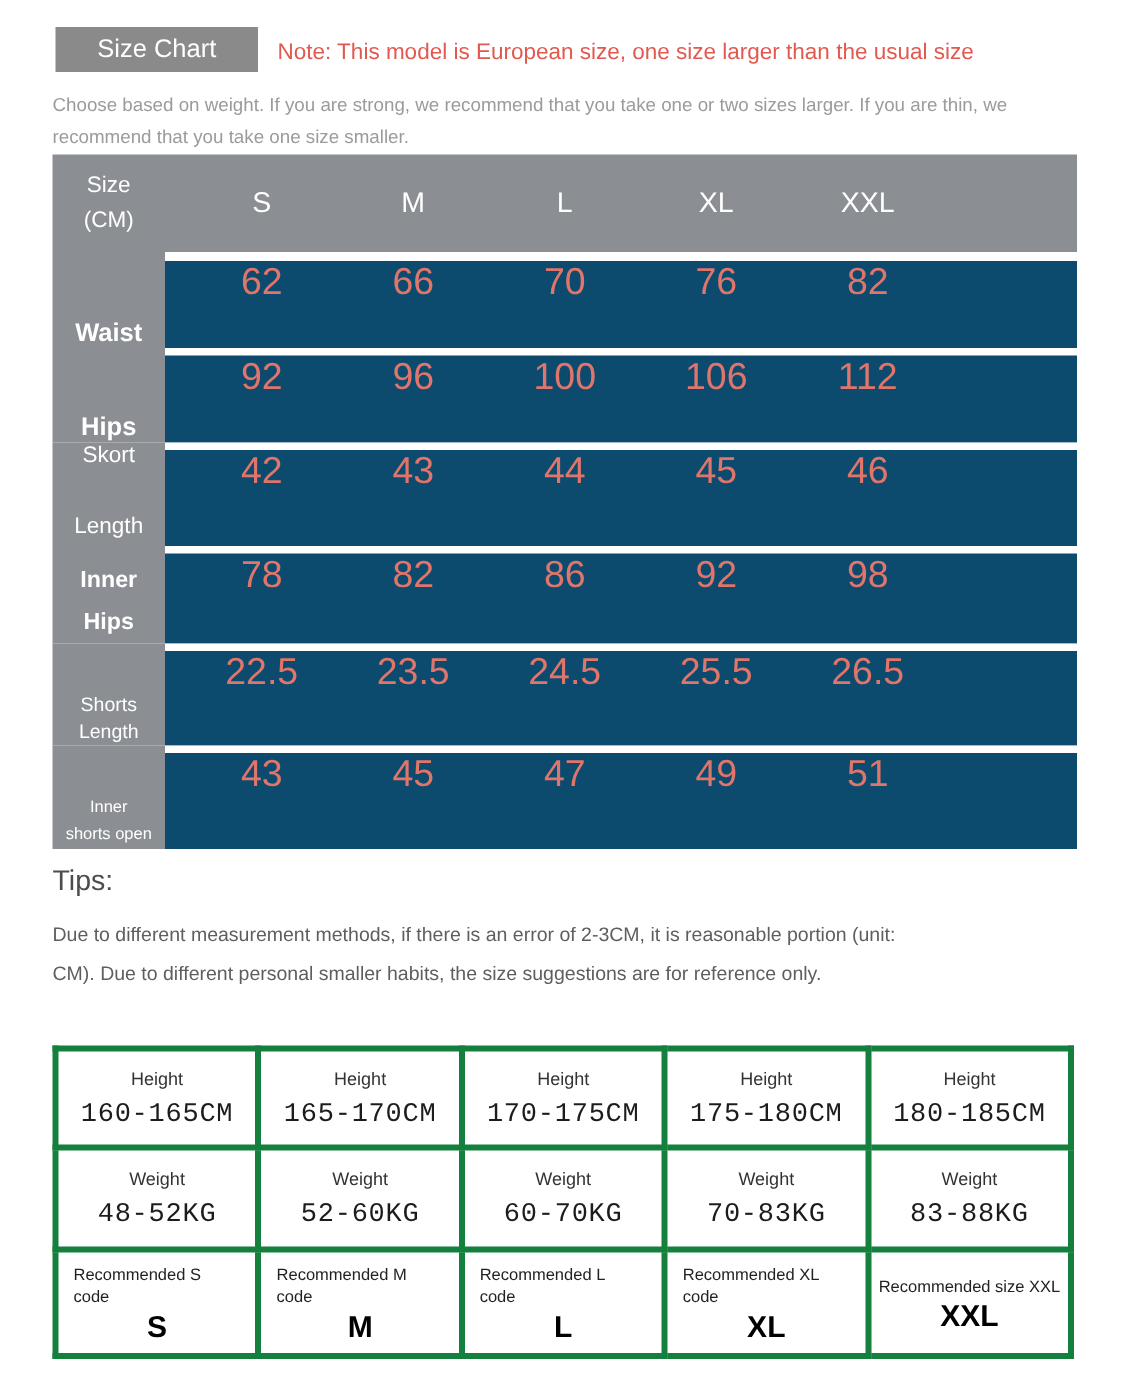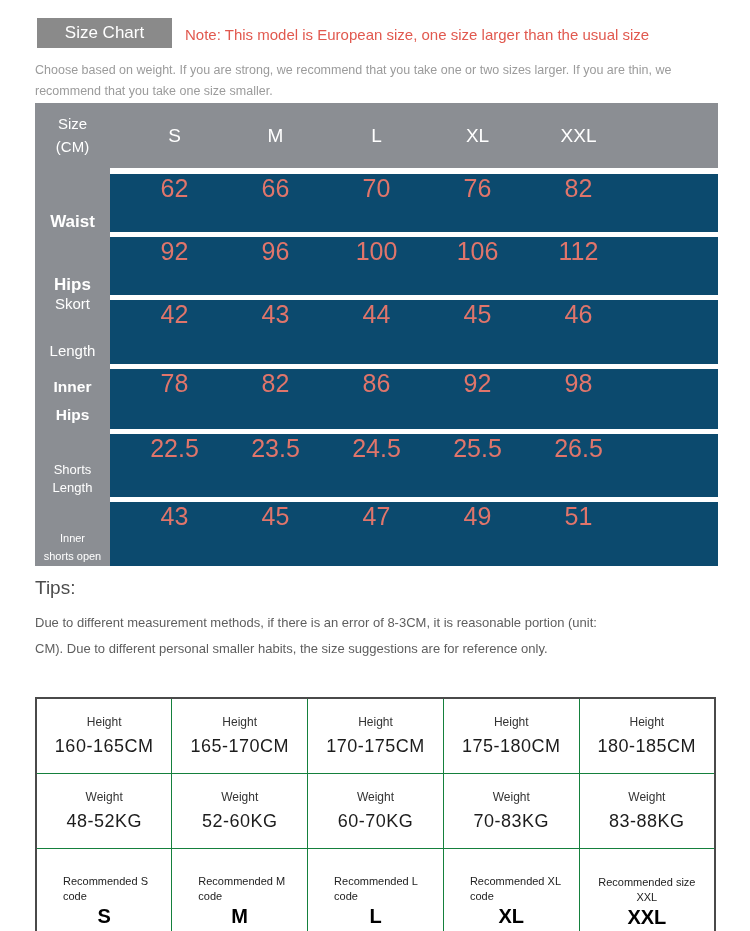--- a/index.html
+++ b/index.html
@@ -42,24 +42,24 @@
   .st-label span{display:block;}
 
   
   .tips-heading{position:absolute;left:35px;top:577px;color:#4d4d4d;font-size:19px;}
   .tips-text{position:absolute;left:35px;top:610px;width:690px;color:#5e5e5e;
       font-size:13px;line-height:26px;}
 
   
   .rec-table{position:absolute;left:35px;top:697px;width:681px;border-collapse:collapse;
       table-layout:fixed;border:2px solid #4a4a4a;}
-  .rec-table td{border:1px solid #15803d;text-align:center;vertical-align:middle;padding:16px;}
+  .rec-table td{border:4px solid #15803d;text-align:center;vertical-align:middle;padding:0;}
   .rec-table tr.r1{height:66px;} .rec-table tr.r2{height:68px;} .rec-table tr.r3{height:52px;}
   .cell-small{font-size:12px;color:#333;margin-bottom:7px;}
-  .cell-big{font-size:18px;color:#1c1c1c;letter-spacing:0.5px;}
+  .cell-big{font-size:18px;color:#1c1c1c;letter-spacing:0.5px;font-family:Liberation Mono, monospace;}
   .rec-small{font-size:11px;color:#222;text-align:left;padding:8px 2px 0 10px;
       width:96px;line-height:1.35;}
   .rec-small.center{text-align:center;width:auto;padding:10px 2px 0;}
   .rec-code{font-size:20px;font-weight:bold;color:#000;text-align:center;padding:1px 0 5px;}
 </style>
 </head>
 <body>
 
 <div id="page">
 
@@ -164,21 +164,21 @@
         <span class="st-val">47</span>
         <span class="st-val">49</span>
         <span class="st-val">51</span>
       </div>
     </div>
 
   </div>
 
   <div class="tips-heading">Tips:</div>
   <div class="tips-text">
-    <div>Due to different measurement methods, if there is an error of 8-3CM, it is reasonable portion (unit:</div>
+    <div>Due to different measurement methods, if there is an error of 2-3CM, it is reasonable portion (unit:</div>
     <div>CM). Due to different personal smaller habits, the size suggestions are for reference only.</div>
   </div>
 
   <table class="rec-table">
     <tbody>
         <tr class="r1">
       <td>
         <div class="cell-small">Height</div>
         <div class="cell-big">160-165CM</div>
       </td>

